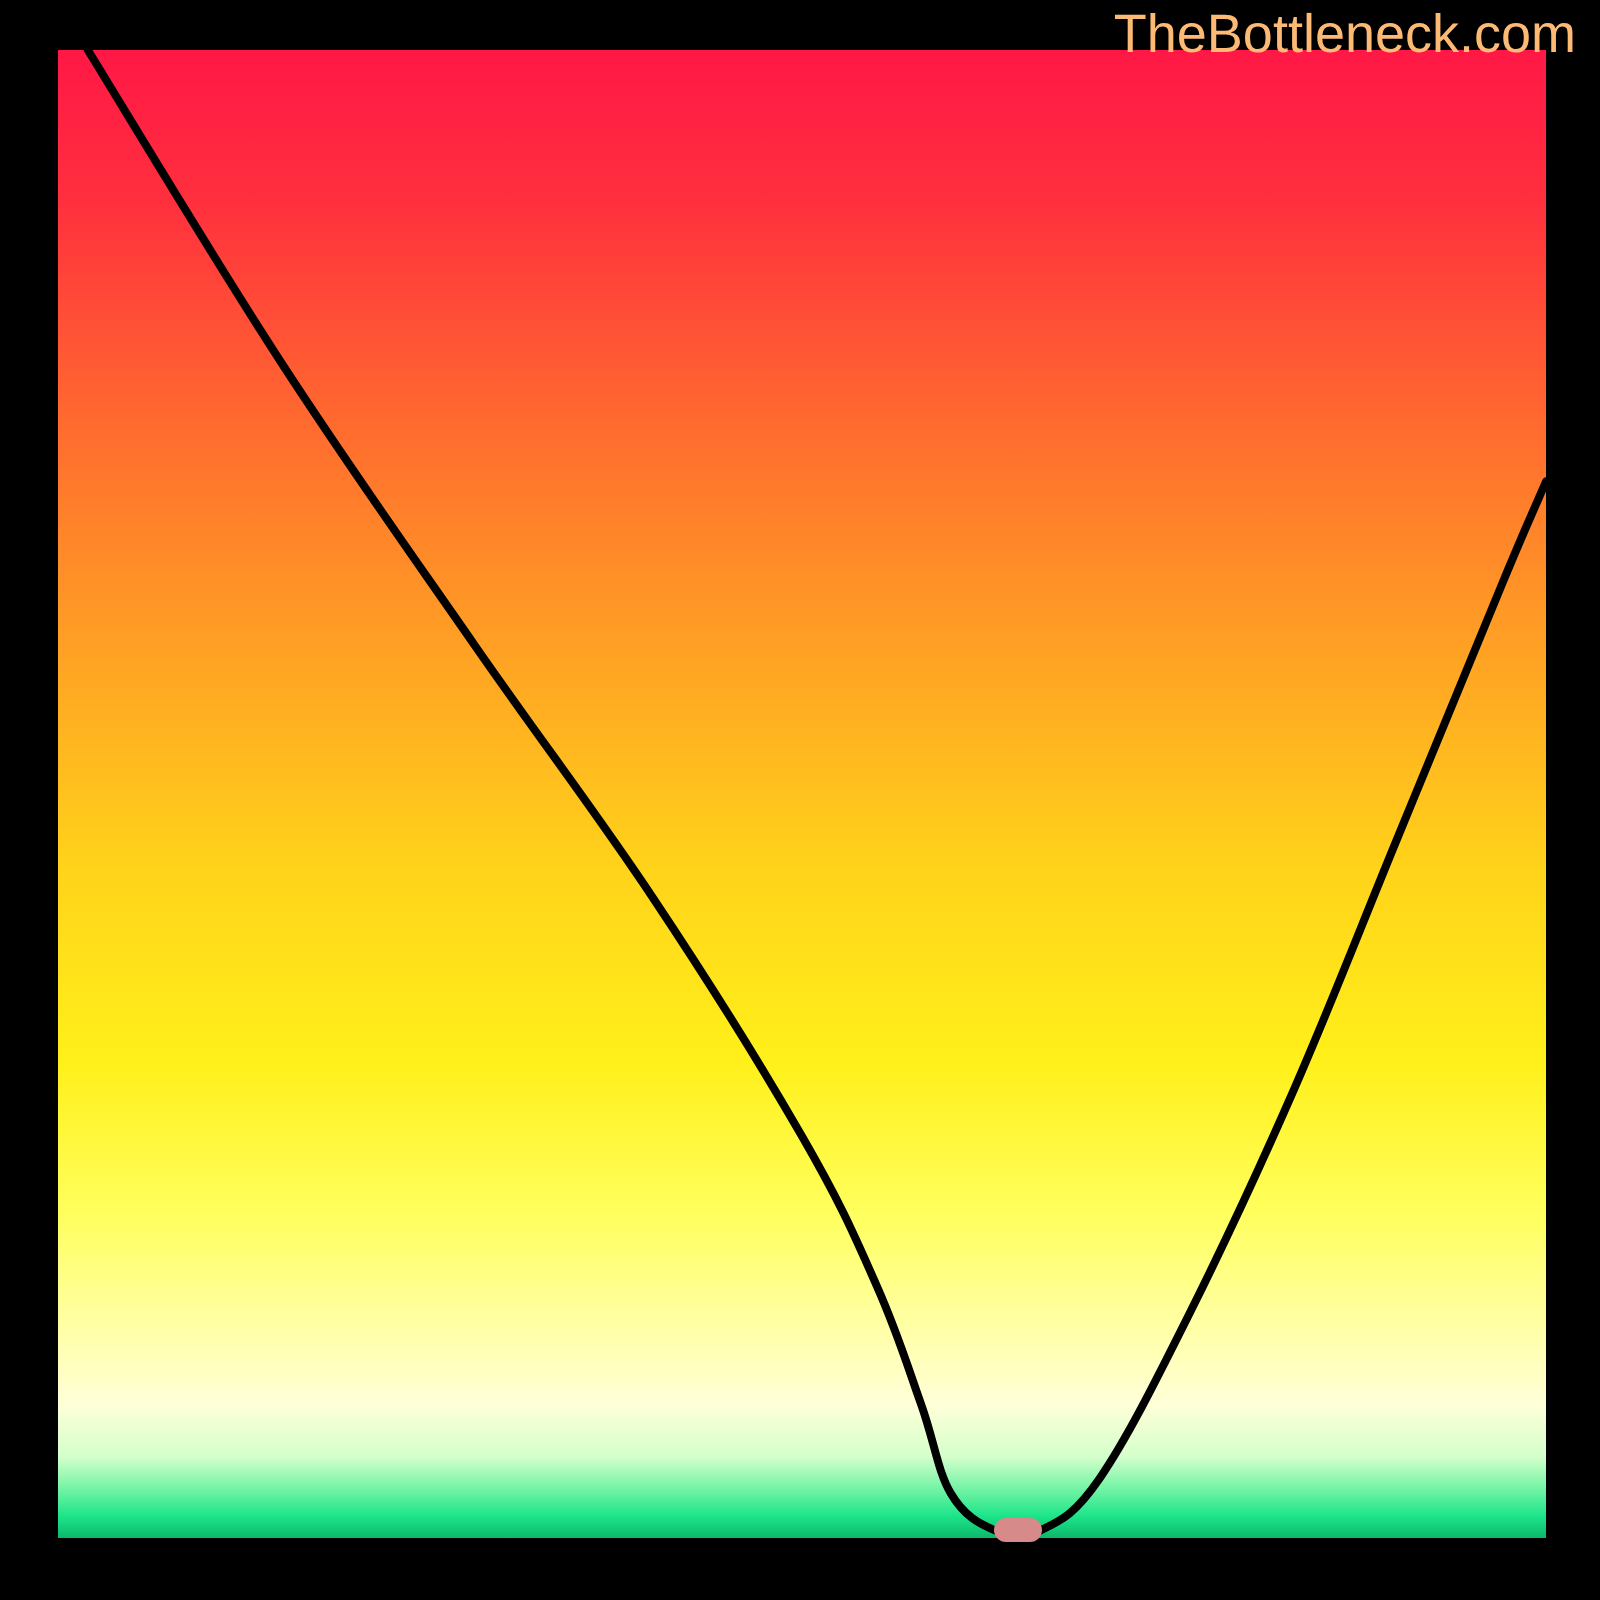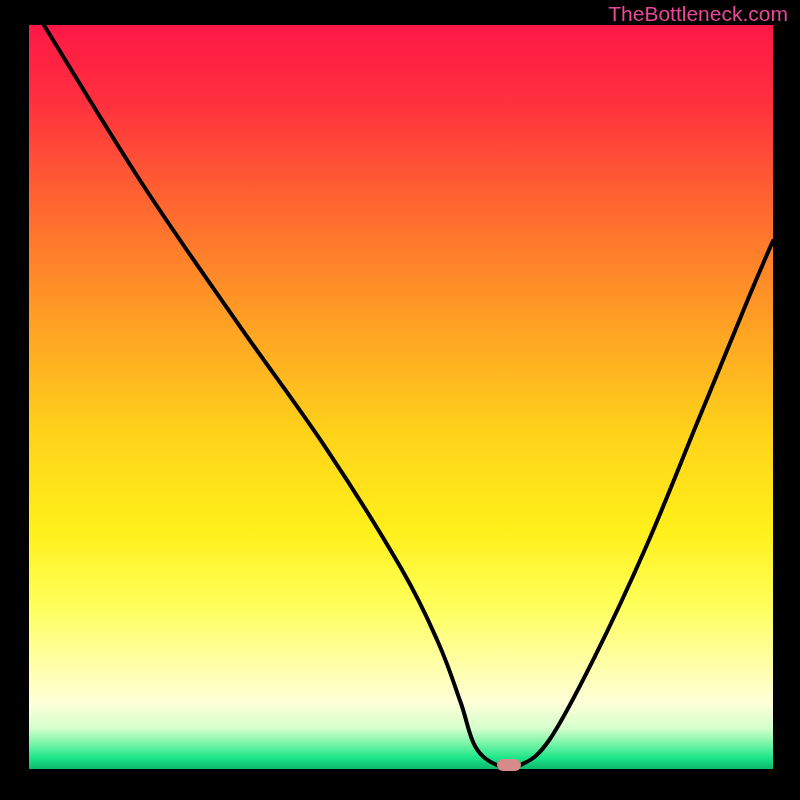--- a/index.html
+++ b/index.html
@@ -8,22 +8,22 @@
     height: 800px;
     background: #000;
     position: relative;
     font-family: Arial, Helvetica, sans-serif;
     overflow: hidden;
   }
   .attribution {
     position: absolute;
     top: 2px;
     right: 12px;
-    color: #ec4899;
-    font-size: 21px;
+    color: #fdba74;
+    font-size: 27px;
     font-weight: 500;
     z-index: 10;
   }
   .plot-frame {
     position: absolute;
     left: 29px;
     top: 25px;
     width: 744px;
     height: 744px;
     background: #000;

